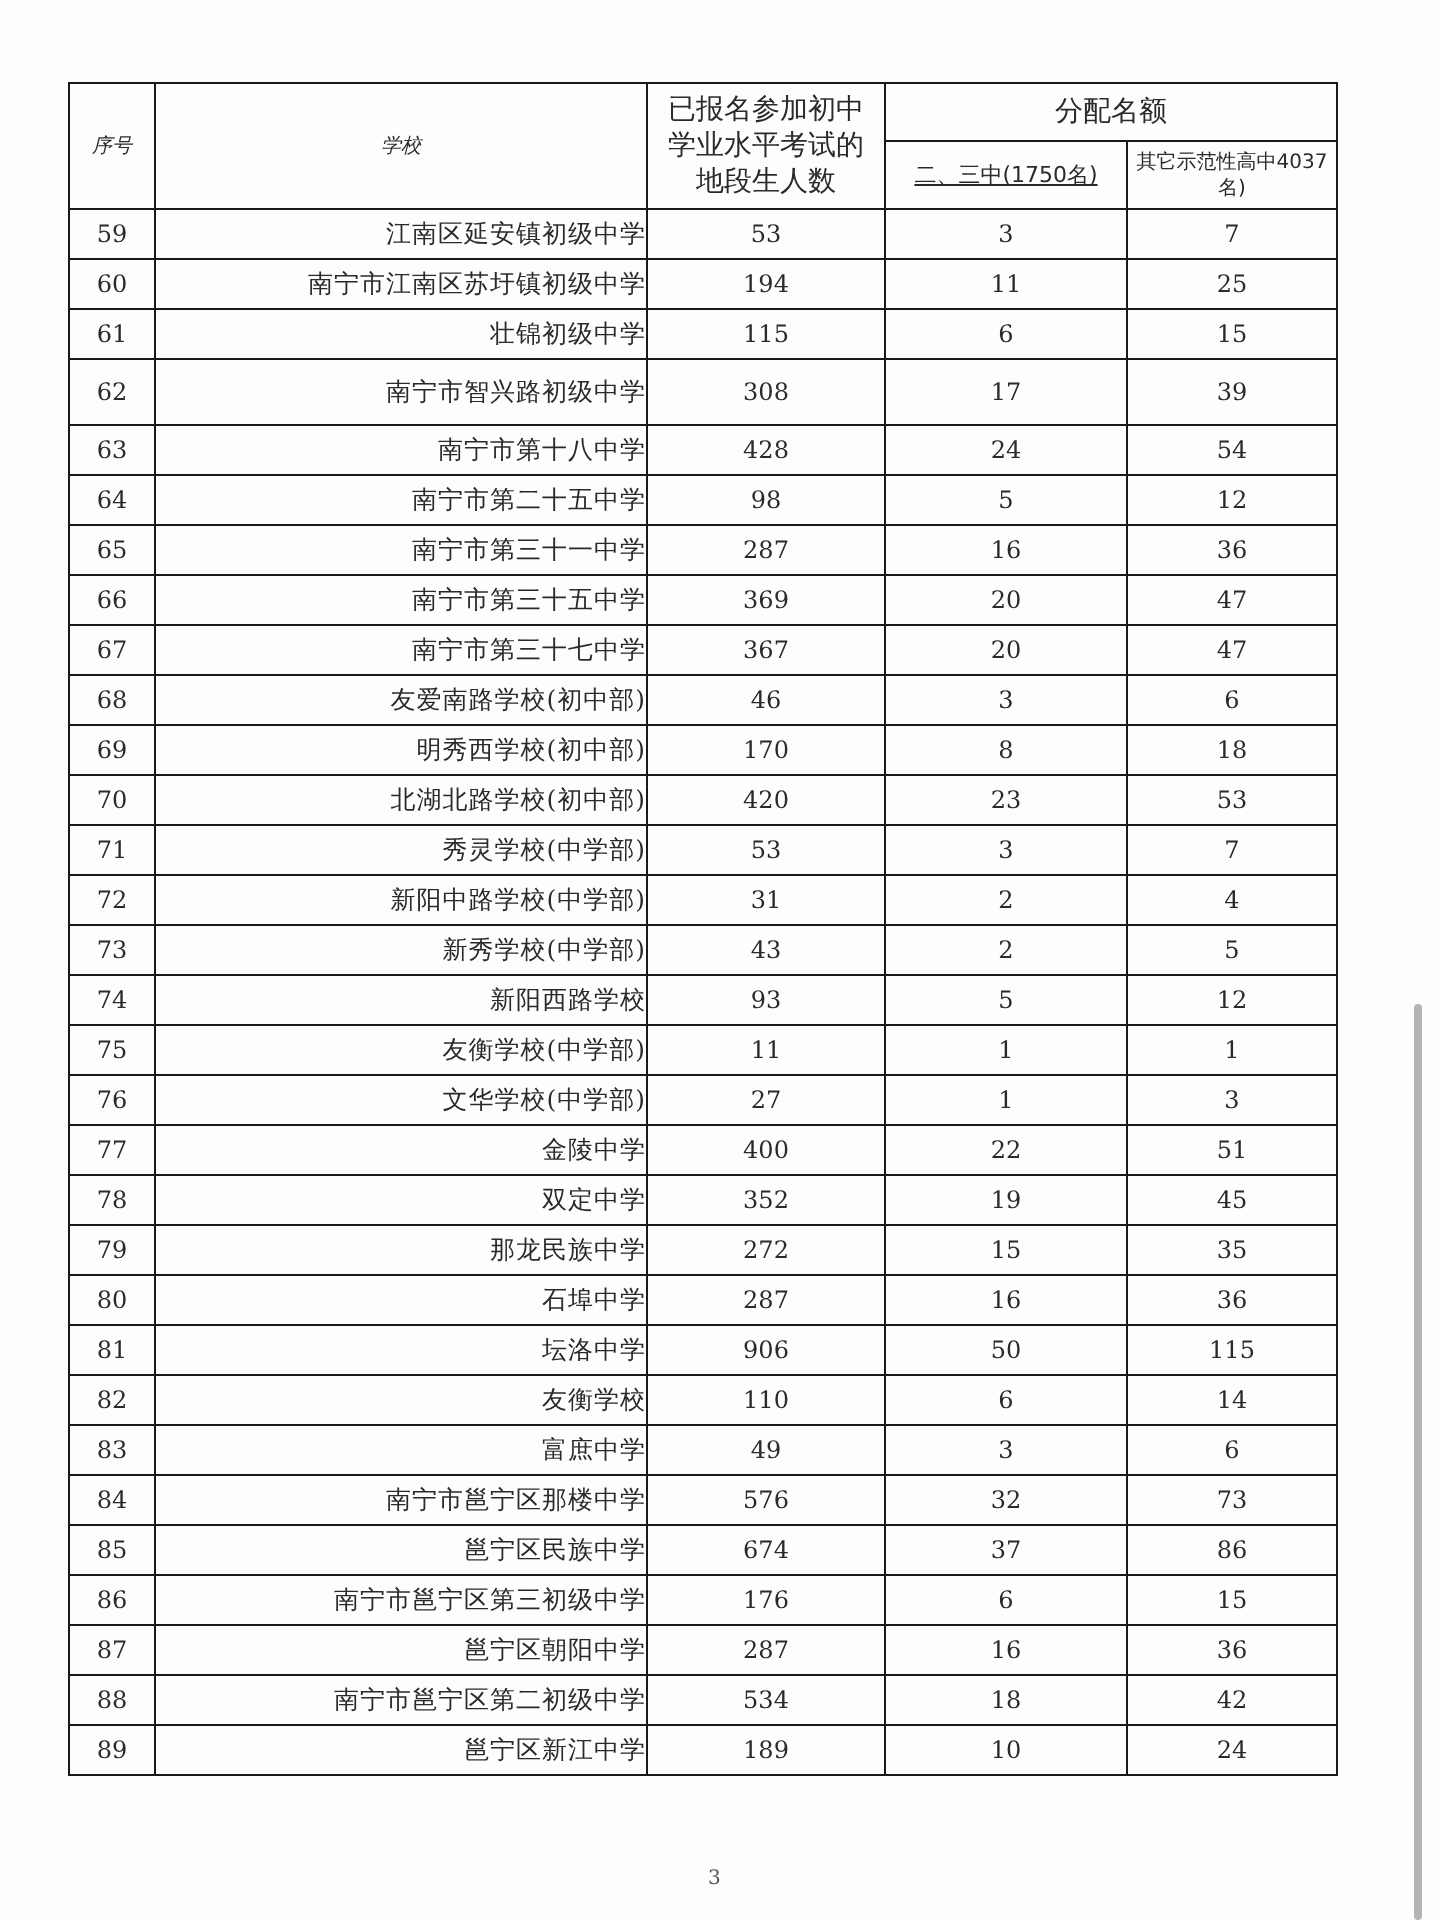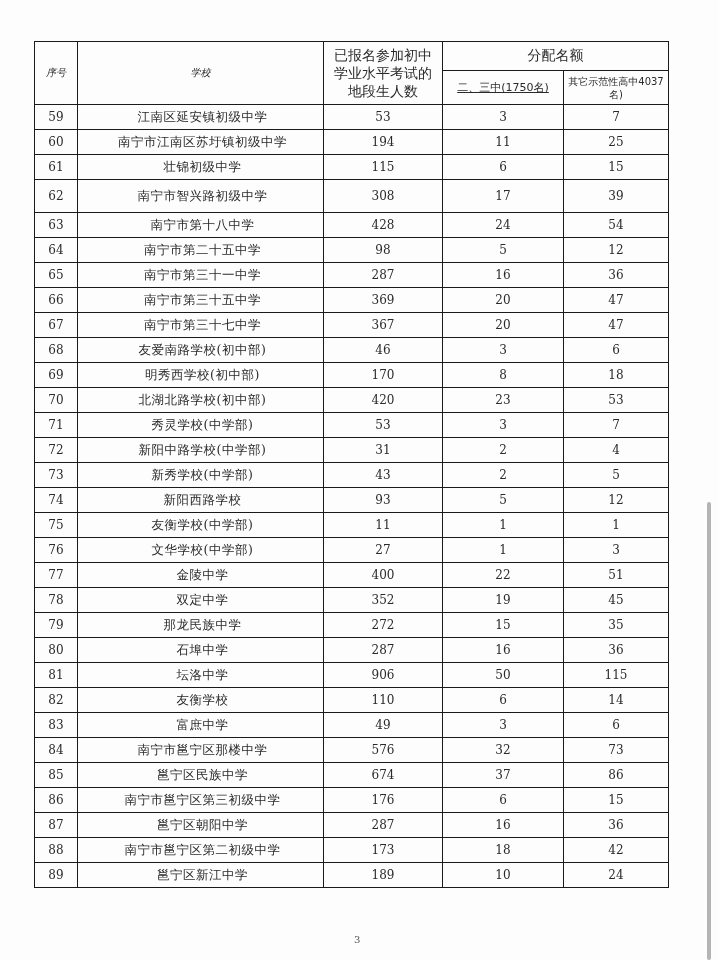--- a/index.html
+++ b/index.html
@@ -16,21 +16,21 @@
     border: 1.5px solid #1a1a1a; padding: 0; font-weight: normal; color: #2a2a2a;
   }
   .hdr { font-family: "DejaVu Sans", "Liberation Sans", sans-serif; }
   .h-main { font-size: 10px; text-align: center; font-style: italic; }
   .h-reg { font-size: 14px; line-height: 18px; text-align: center; }
   .h-group { font-size: 14px; height: 28px; text-align: center; }
   .h-sub1 { font-size: 11px; text-align: center; text-decoration: underline; }
   .h-sub2 { font-size: 10px; line-height: 13px; text-align: center; font-weight: bold; }
   tr.data td { height: 24px; font-size: 12px; text-align: center; }
   tr.data.tall td { height: 32px; }
-  tr.data td.school { text-align: center; padding-left: 4px; font-size: 12.5px; letter-spacing: 0.5px; }
+  tr.data td.school { text-align: right; padding-left: 4px; font-size: 12.5px; letter-spacing: 0.5px; }
   .page-num {
     position: absolute; left: 354px; top: 934px; font-size: 10px; color: #555;
   }
   .scrollbar {
     position: absolute; left: 707px; top: 502px; width: 4px; height: 458px;
     background: #b4b4b4; border-radius: 2px;
   }
 </style>
 </head>
 <body>
@@ -260,21 +260,21 @@
         <tr class="data">
           <td>87</td>
           <td class="school">邕宁区朝阳中学</td>
           <td>287</td>
           <td>16</td>
           <td>36</td>
         </tr>
         <tr class="data">
           <td>88</td>
           <td class="school">南宁市邕宁区第二初级中学</td>
-          <td>173</td>
+          <td>534</td>
           <td>18</td>
           <td>42</td>
         </tr>
         <tr class="data">
           <td>89</td>
           <td class="school">邕宁区新江中学</td>
           <td>189</td>
           <td>10</td>
           <td>24</td>
         </tr>

